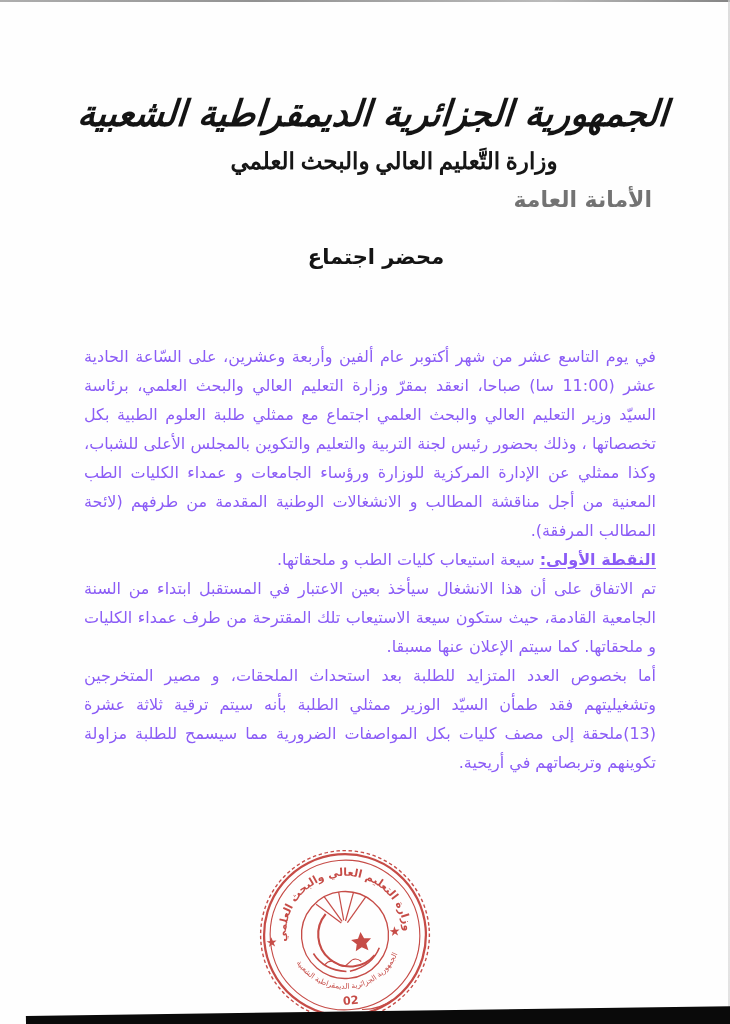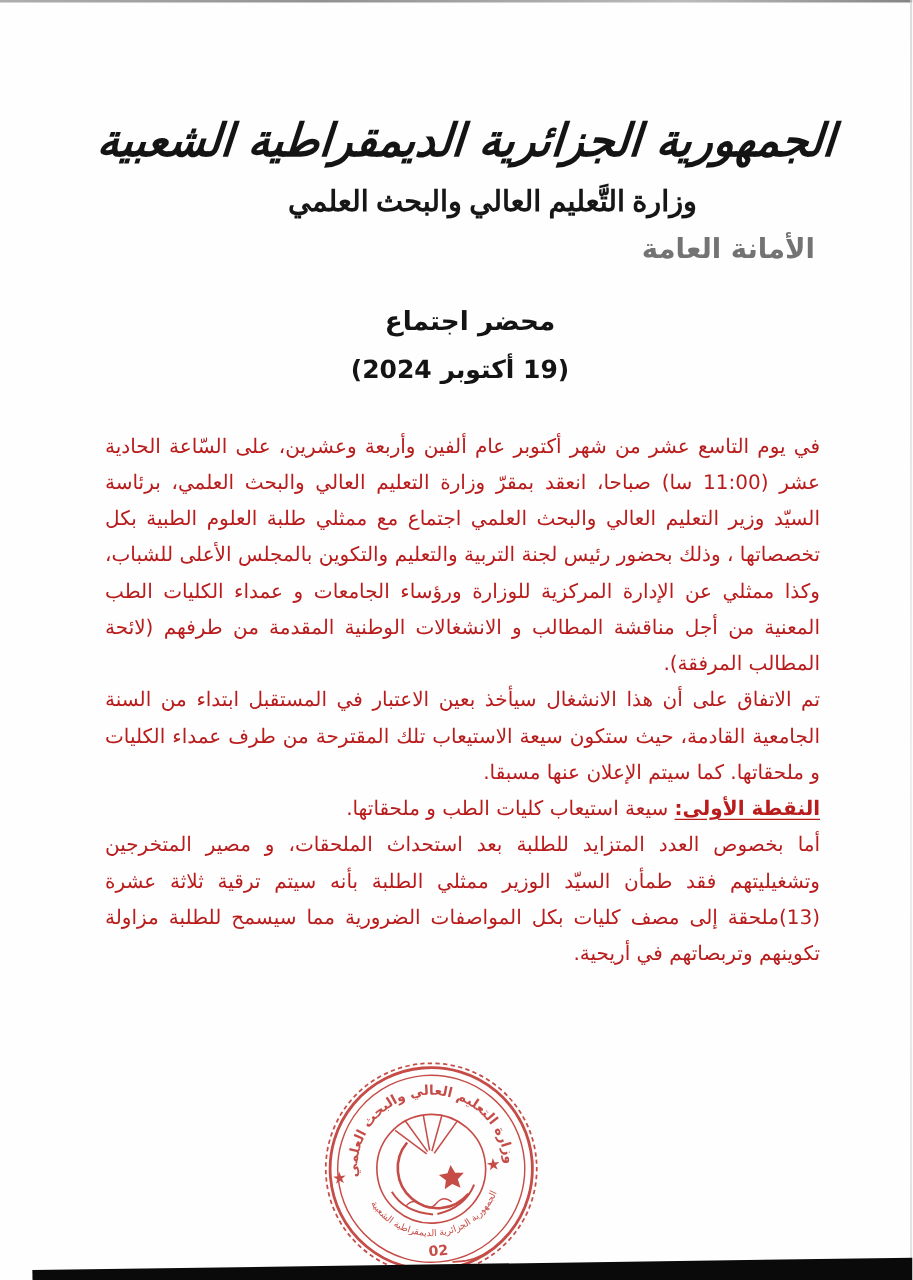--- a/index.html
+++ b/index.html
@@ -59,21 +59,21 @@
     position:absolute; top:283px; left:6px; right:0;
     text-align:center; font-size:20px; font-weight:bold;
     color:#141414;
   }
   
   .body-text {
     position:absolute; top:342px; left:84px; width:572px;
     direction:rtl;
     text-align:justify;
     font-size:16px; line-height:29px;
-    color:#b91c1c;
+    color:#8b5cf6;
   }
   .body-text p { margin:0; }
   .point-label {
     font-weight:bold;
     text-decoration:underline;
     text-underline-offset:3px;
   }
   
   .stamp {
     position:absolute; left:258px; top:848px;
@@ -91,26 +91,25 @@
 <div class="page">
 
   <div class="top-edge"></div>
   <div class="right-edge"></div>
 
   <div class="republic">الجمهورية الجزائرية الديمقراطية الشعبية</div>
   <div class="ministry">وزارة التَّعليم العالي والبحث العلمي</div>
   <div class="secretariat">الأمانة العامة</div>
 
   <div class="doc-title">محضر اجتماع</div>
-  <div class="doc-date">(19 أكتوبر 2024)</div>
 
   <div class="body-text">
     <p>في يوم التاسع عشر من شهر أكتوبر عام ألفين وأربعة وعشرين، على السّاعة الحادية عشر (11:00 سا) صباحا، انعقد بمقرّ وزارة التعليم العالي والبحث العلمي، برئاسة السيّد وزير التعليم العالي والبحث العلمي اجتماع مع ممثلي طلبة العلوم الطبية بكل تخصصاتها ، وذلك بحضور رئيس لجنة التربية والتعليم والتكوين بالمجلس الأعلى للشباب، وكذا ممثلي عن الإدارة المركزية للوزارة ورؤساء الجامعات و عمداء الكليات الطب المعنية من أجل مناقشة المطالب و الانشغالات الوطنية المقدمة من طرفهم (لائحة المطالب المرفقة).</p>
+    <p><span class="point-label">النقطة الأولى:</span><span> سيعة استيعاب كليات الطب و ملحقاتها.</span></p>
     <p>تم الاتفاق على أن هذا الانشغال سيأخذ بعين الاعتبار في المستقبل ابتداء من السنة الجامعية القادمة، حيث ستكون سيعة الاستيعاب تلك المقترحة من طرف عمداء الكليات و ملحقاتها. كما سيتم الإعلان عنها مسبقا.</p>
-    <p><span class="point-label">النقطة الأولى:</span><span> سيعة استيعاب كليات الطب و ملحقاتها.</span></p>
     <p>أما بخصوص العدد المتزايد للطلبة بعد استحداث الملحقات، و مصير المتخرجين وتشغيليتهم فقد طمأن السيّد الوزير ممثلي الطلبة بأنه سيتم ترقية ثلاثة عشرة (13)ملحقة إلى مصف كليات بكل المواصفات الضرورية مما سيسمح للطلبة مزاولة تكوينهم وتربصاتهم في أريحية.</p>
   </div>
 
   <div class="stamp">
     <svg viewBox="0 0 200 200">
       <defs>
         <path id="arcTop" d="M 32,100 A 68,68 0 0 1 168,100" fill="none"></path>
         <path id="arcBottom" d="M 36,112 A 66,66 0 0 0 164,112" fill="none"></path>
       </defs>
 

